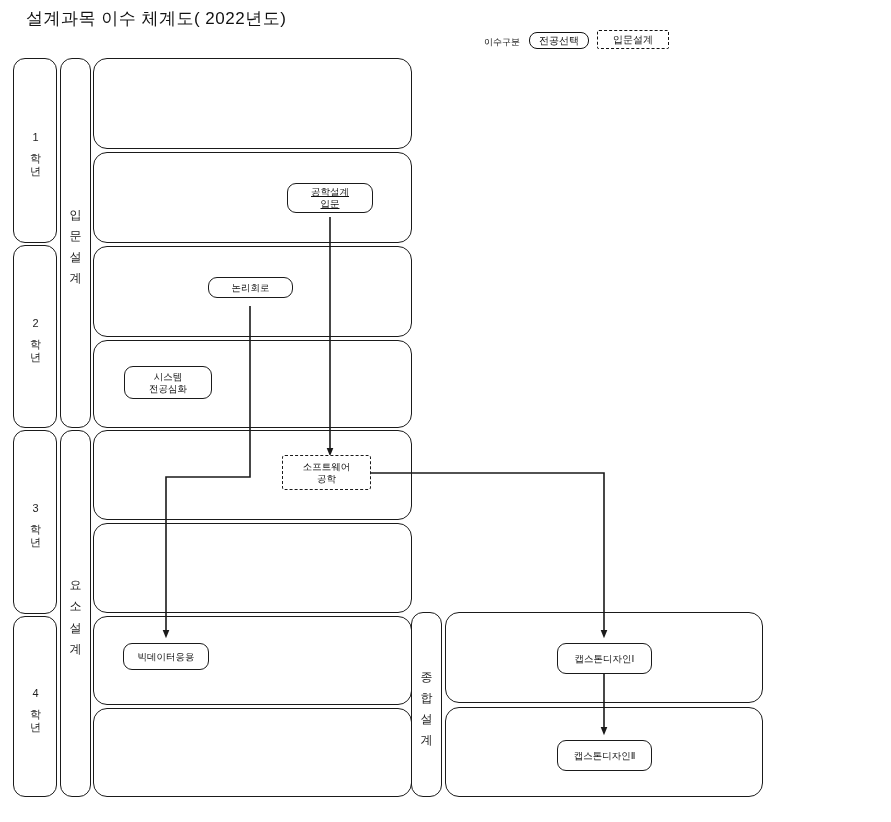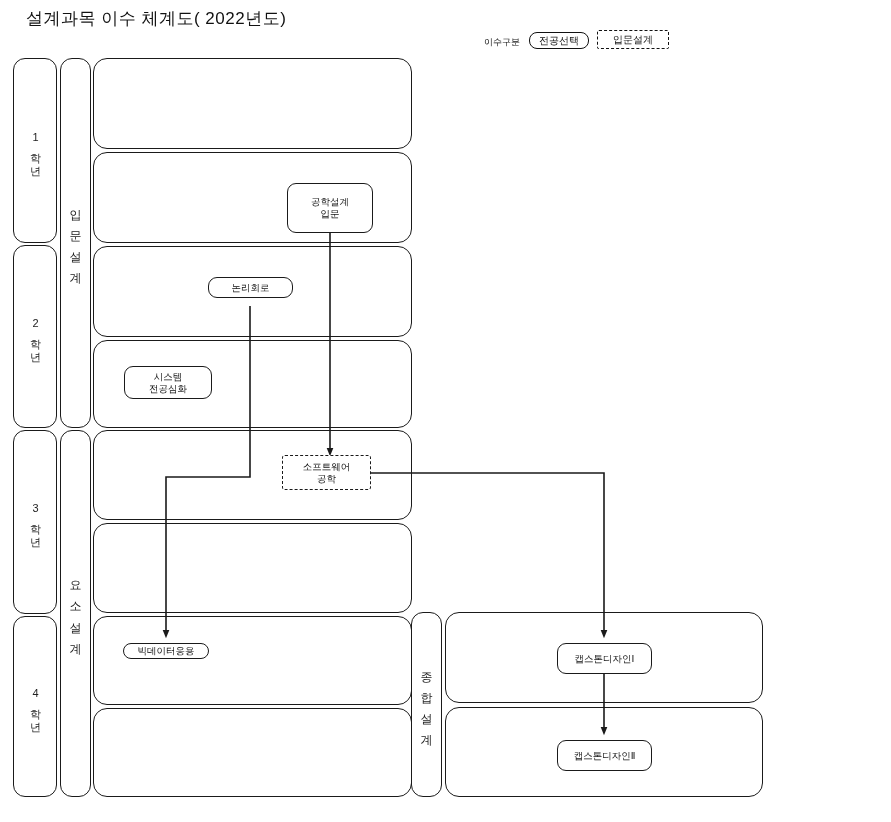--- a/index.html
+++ b/index.html
@@ -193,30 +193,30 @@
   <div class="panel" style="left:93px; top:616px; width:319px; height:89px;"></div>
   <div class="panel" style="left:93px; top:708px; width:319px; height:89px;"></div>
 
   <div class="vcol" style="left:411px; top:612px; width:31px; height:185px;">
     <span class="vtext">종합설계</span>
   </div>
 
   <div class="panel" style="left:445px; top:612px; width:318px; height:91px;"></div>
   <div class="panel" style="left:445px; top:707px; width:318px; height:90px;"></div>
 
-  <div class="node" style="left:287px; top:183px; width:86px; height:50px;">공학설계
+  <div class="node" style="left:287px; top:183px; width:86px; height:30px;text-decoration:underline;">공학설계
 입문</div>
 
   <div class="node" style="left:208px; top:277px; width:85px; height:21px;">논리회로</div>
 
   <div class="node" style="left:124px; top:366px; width:88px; height:33px;">시스템
 전공심화</div>
 
   <div class="node dashed" style="left:282px; top:455px; width:89px; height:35px;">소프트웨어
 공학</div>
 
-  <div class="node" style="left:123px; top:643px; width:86px; height:16px;text-align:right;">빅데이터응용</div>
+  <div class="node" style="left:123px; top:643px; width:86px; height:27px;text-align:right;">빅데이터응용</div>
 
   <div class="node" style="left:557px; top:643px; width:95px; height:31px;">캡스톤디자인Ⅰ</div>
 
   <div class="node" style="left:557px; top:740px; width:95px; height:31px;">캡스톤디자인Ⅱ</div>
 
 </div>
 
 </body></html>

